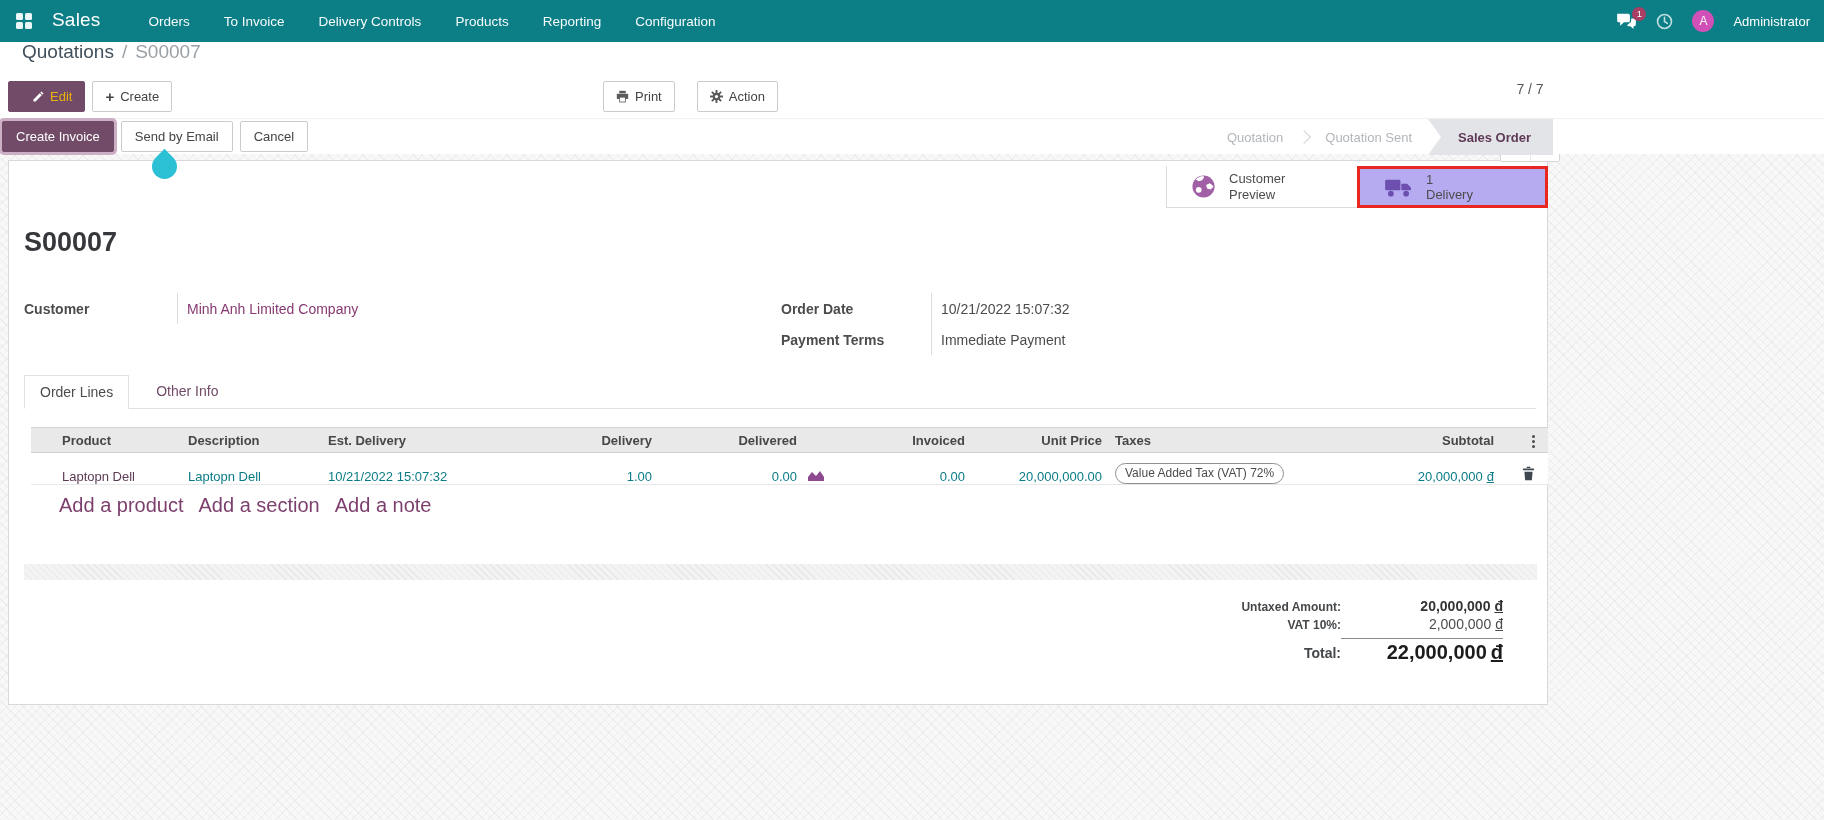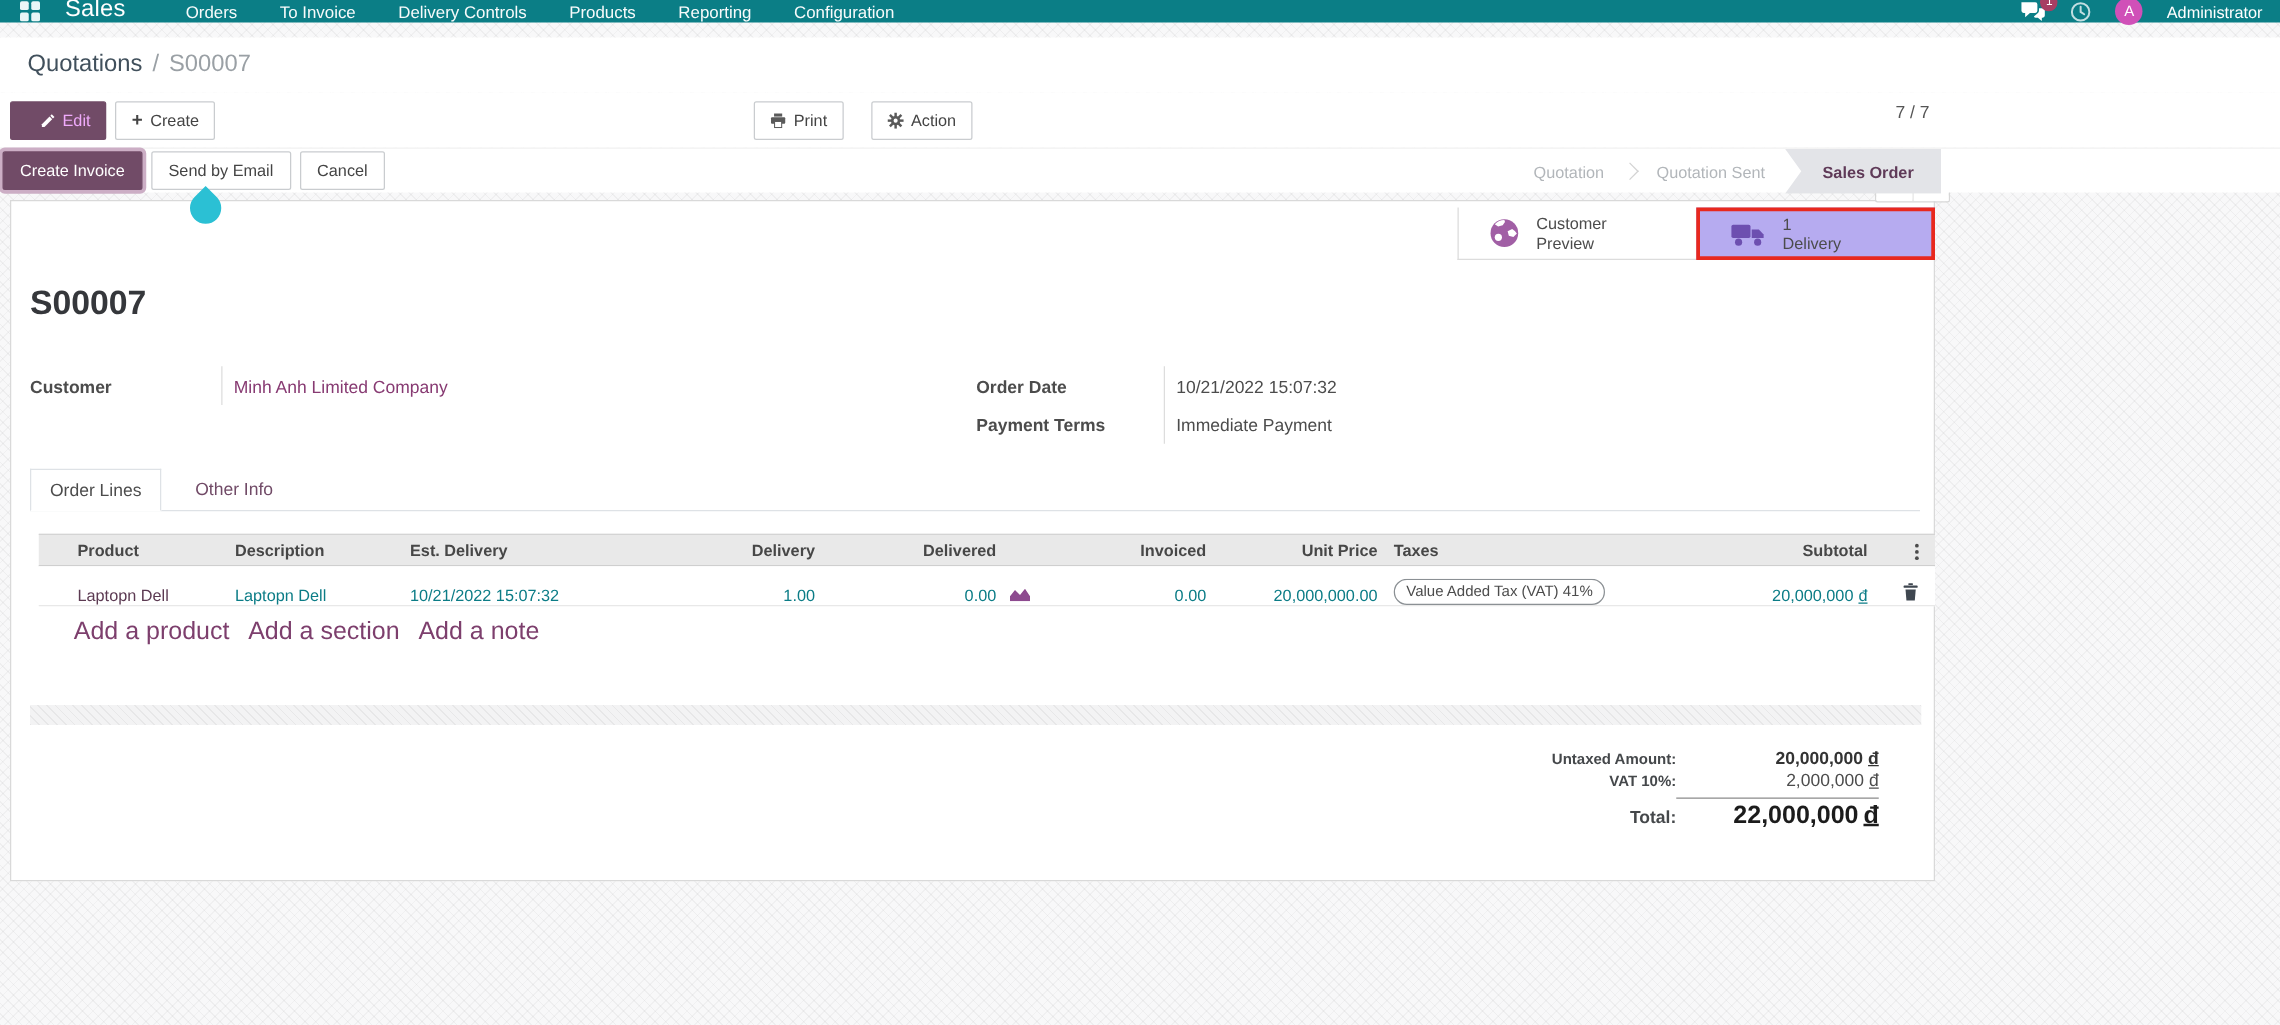--- a/index.html
+++ b/index.html
@@ -4,41 +4,41 @@
 <style>
   * { box-sizing: border-box; }
   html,body { margin:0; padding:0; width:1824px; height:820px; font-family:"Liberation Sans",sans-serif; }
   .page{ position:relative; width:1824px; height:820px; overflow:hidden;
     background-color:#f8f8f9;
     background-image:
       repeating-linear-gradient(45deg, rgba(0,0,0,0.04) 0 1px, transparent 1px 6px),
       repeating-linear-gradient(135deg, rgba(0,0,0,0.03) 0 1px, transparent 1px 6px);
   }
   
-  .navbar{ position:absolute; top:0; left:0; right:0; height:18px; background:#0b7e86; display:flex; align-items:center; padding:0 14px; color:#fff; z-index:30;}
+  .navbar{ position:absolute; top:0; left:0; right:0; height:42px; background:#0b7e86; display:flex; align-items:center; padding:0 14px; color:#fff; z-index:30;}
   .apps-icon{ width:16px; height:16px; display:grid; grid-template-columns:7px 7px; grid-template-rows:7px 7px; gap:2px; margin-left:2px; cursor:pointer;}
   .apps-icon i{ background:#eaf6f7; border-radius:1.5px; }
   .brand{ font-size:19px; font-weight:500; margin:0 0 2px 20px; letter-spacing:.2px; cursor:pointer;}
   .menus{ display:flex; gap:34px; margin-left:48px; font-size:13.5px; }
   .menu{ cursor:pointer; opacity:.97; }
   .nav-right{ margin-left:auto; display:flex; align-items:center; gap:19px; }
   .chat-wrap{ position:relative; display:flex; cursor:pointer;}
   .nav-badge{ position:absolute; top:-6px; right:-9px; background:#a73e63; color:#fff; font-size:9.5px; min-width:14px; height:14px; border-radius:8px; display:flex; align-items:center; justify-content:center; padding:0 3px;}
   .avatar{ width:22px; height:22px; border-radius:50%; background:#d050b8; color:#fff; font-size:12px; display:flex; align-items:center; justify-content:center; cursor:pointer;}
   .username{ font-size:13px; cursor:pointer;}
   
   .breadcrumb-row{ position:absolute; top:30px; left:0; right:0; height:44px; background:#fff; display:flex; align-items:center; padding-left:22px; font-size:19px; z-index:20;}
   .bc-parent{ color:#41505c; cursor:pointer;}
   .bc-sep{ color:#9aa0a5; margin:0 8px;}
   .bc-current{ color:#9aa0a5;}
   
   .control-row{ position:absolute; top:74px; left:0; right:0; height:44px; background:#fff; z-index:20;}
   .left-btns{ position:absolute; left:8px; top:7px; display:flex; gap:7px;}
   .btn{ font-size:13px; height:31px; padding:0 12px; display:inline-flex; align-items:center; gap:6px; border:1px solid #c9cccf; background:#fff; color:#444; border-radius:2px; cursor:pointer; font-family:inherit;}
-  .btn-primary{ background:#714B67; border-color:#714B67; color:#f0abfc;padding-left:23px;}
+  .btn-primary{ background:#714B67; border-color:#714B67; color:#eab308;padding-left:23px;}
   .center-btns{ position:absolute; left:603px; top:7px; display:flex; gap:22px;}
   .pager{ position:absolute; right:264px; top:7px; display:flex; align-items:center; gap:32px;flex-direction:column;}
   .pager-count{ font-size:14px; color:#555;}
   .pager-btns{ display:flex; border:1px solid #d7d7d7; border-radius:2px; overflow:hidden;}
   .pg{ width:29px; height:31px; background:#fff; border:none; display:flex; align-items:center; justify-content:center; cursor:pointer;}
   .pg + .pg{ border-left:1px solid #e6e6e6;}
   .chev{ display:inline-block; border:solid #2d2d2d; border-width:0 2.2px 2.2px 0; padding:3.2px;}
   .chev.left{ transform:rotate(135deg); margin-left:3px;}
   .chev.right{ transform:rotate(-45deg); margin-right:3px;}
   
@@ -310,21 +310,21 @@
         <span class="c c-qty teal">1.00</span>
         <span class="c c-del teal">0.00</span>
         <span class="c c-chart">
           <svg width="16" height="12" viewBox="0 0 16 12" fill="#8d4a8f">
             <path d="M0 12V8l4-5 4 4 4-5 4 6v4z"></path>
           </svg>
         </span>
         <span class="c c-inv teal">0.00</span>
         <span class="c c-price teal">20,000,000.00</span>
         <span class="c c-tax">
-          <span class="tax-pill">Value Added Tax (VAT) 41%</span>
+          <span class="tax-pill">Value Added Tax (VAT) 72%</span>
         </span>
         <span class="c c-sub teal"><span>20,000,000</span><span class="cur">đ</span></span>
         <span class="c c-end">
           <svg width="13" height="15" viewBox="0 0 14 16" fill="#3f4750">
             <rect x="1" y="2.6" width="12" height="1.9" rx=".5"></rect>
             <rect x="5" y="0.6" width="4" height="1.5" rx=".4"></rect>
             <path d="M2.6 6h8.8l-.8 9.4H3.4z"></path>
           </svg>
         </span>
       </div>

